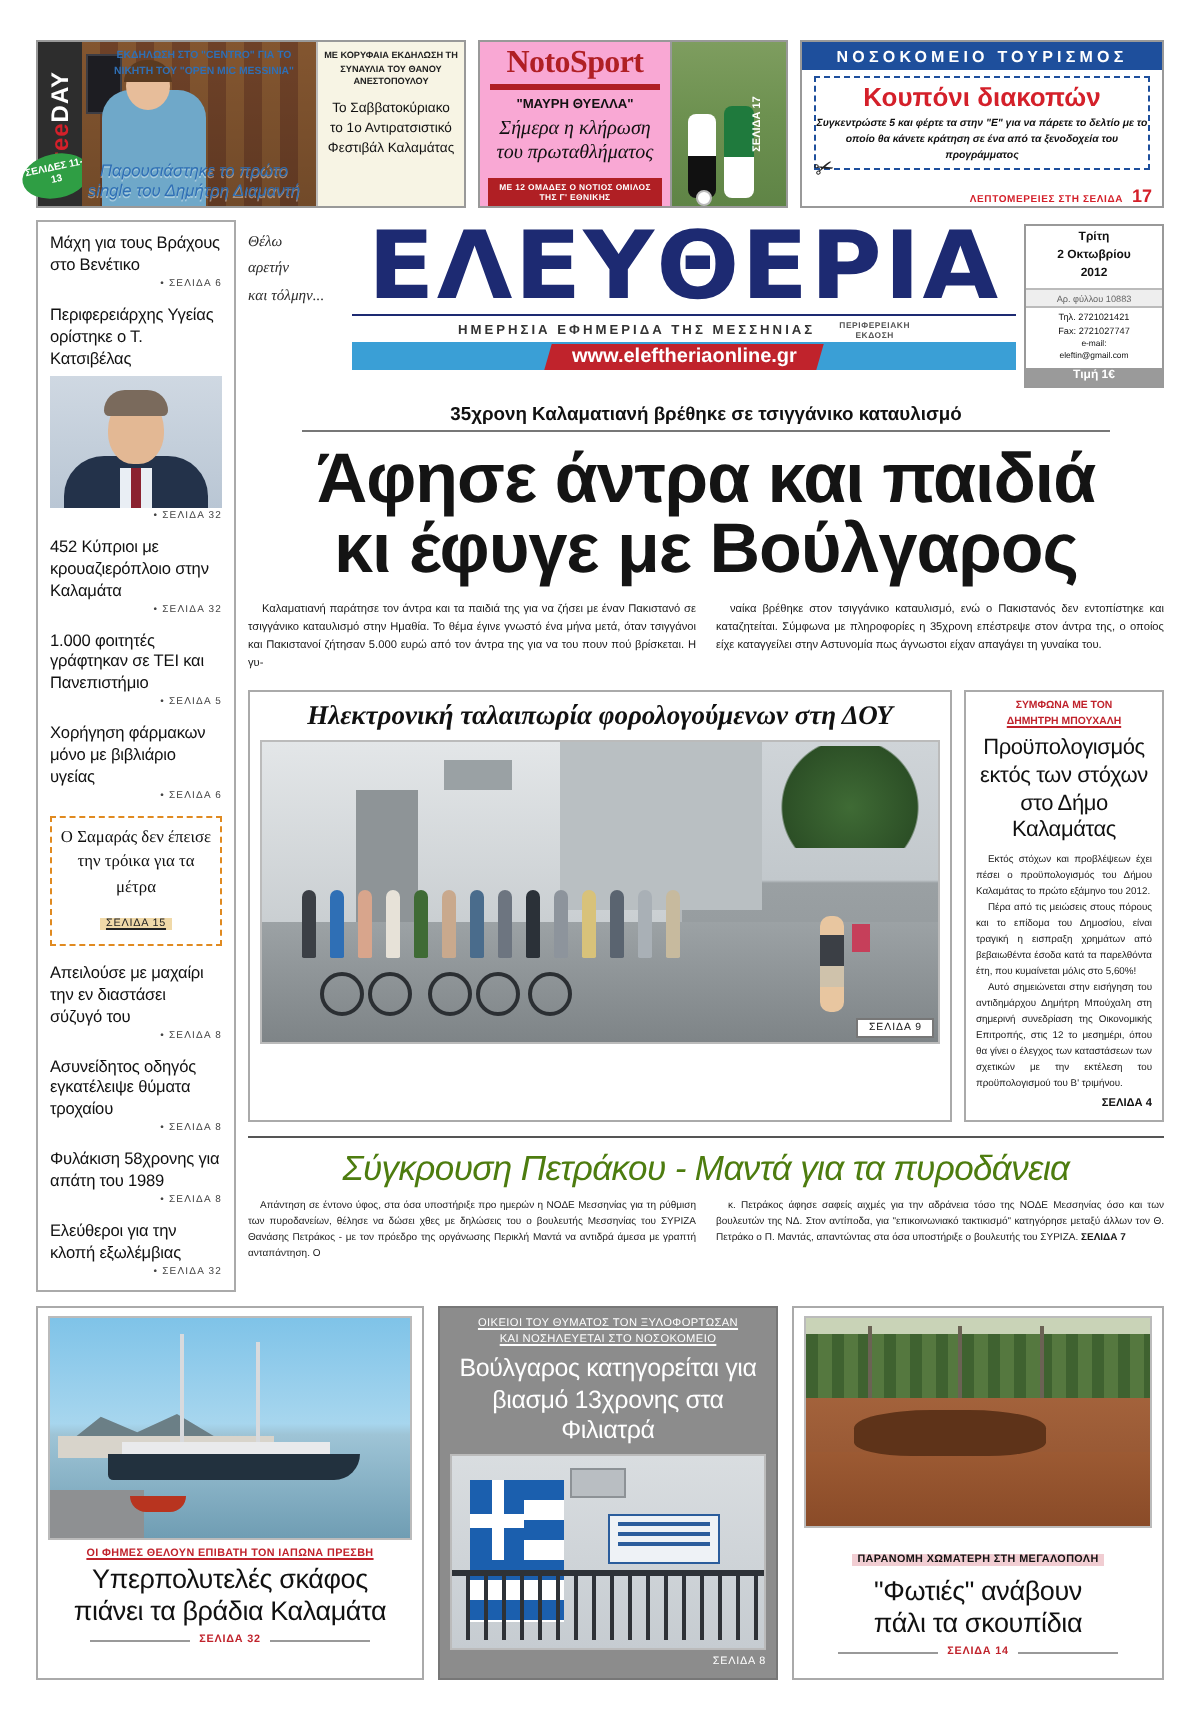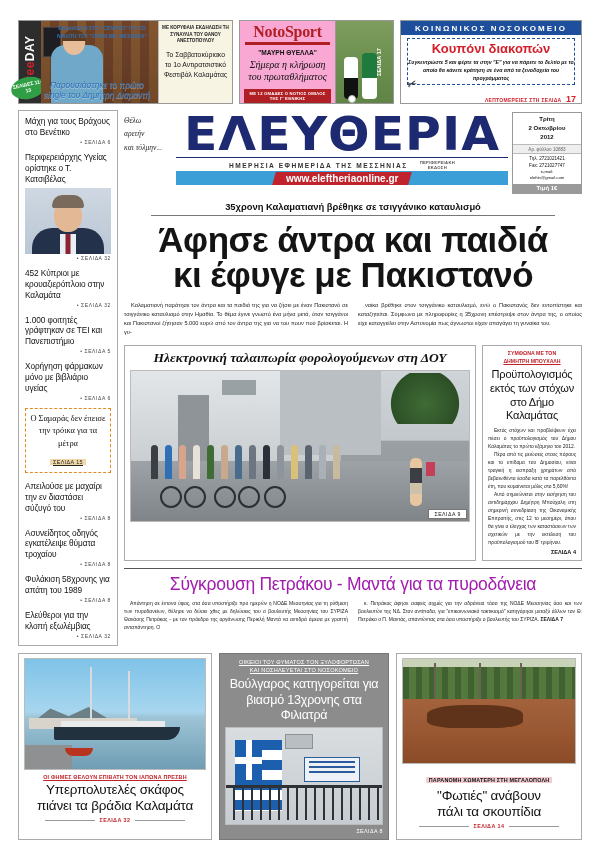--- a/index.html
+++ b/index.html
@@ -251,21 +251,21 @@
   .fs-title {
     text-align: center; font-size: 11px; line-height: 1.25; color: #111; margin-top: 3px; letter-spacing: -.2px;
   }
   .fs-body { font-size: 4.9px; line-height: 1.63; color: #1a1a1a; text-align: justify; margin-top: 4px; }
   .fs-body p { text-indent: 6px; }
   .fs-page { text-align: right; font-size: 5.6px; font-weight: bold; color: #111; margin-top: 2px; }
 
   
   .story2 { margin-top: 7px; border-top: 1.5px solid #555; padding-top: 5px; }
   .s2-title {
-    text-align: center; font-size: 17.5px; color: #a21caf; letter-spacing: -.3px; margin-bottom: 4px;
+    text-align: center; font-size: 17.5px; color: #4d7c0f; letter-spacing: -.3px; margin-bottom: 4px; font-style: italic;
   }
   .s2-body { display: flex; gap: 10px; }
   .s2-body p { flex: 1; font-size: 5px; line-height: 1.6; color: #1a1a1a; text-align: justify; text-indent: 6px; }
   .s2-page { font-weight: bold; }
 
   
   .bottom { display: flex; gap: 7px; padding: 7px 18px 10px; }
   .bp { border: 1px solid #aaa; padding: 4px 5px 5px; display: flex; flex-direction: column; }
   .bp-1 { flex: 0 0 194px; }
   .bp-2 { flex: 0 0 170px; background: #8c8c8c; border-color: #777; }
@@ -364,21 +364,21 @@
       </div>
       <div class="noto-photo">
         <span class="pl1"></span>
         <span class="pl2"></span>
         <span class="ball"></span>
         <span class="vpage">ΣΕΛΙΔΑ 17</span>
       </div>
     </div>
 
     <div class="ad-coupon">
-      <div class="cp-head">ΚΟΙΝΩΝΙΚΟΣ ΝΟΣΟΚΟΜΕΙΟ</div>
+      <div class="cp-head">ΝΟΣΟΚΟΜΕΙΟ ΤΟΥΡΙΣΜΟΣ</div>
       <div class="cp-body">
         <div class="cp-box">
           <div class="cp-title">Κουπόνι διακοπών</div>
           <div class="cp-sub">Συγκεντρώστε 5 και φέρτε τα στην "Ε" για να πάρετε το δελτίο με το οποίο θα κάνετε κράτηση σε ένα από τα ξενοδοχεία του προγράμματος</div>
         </div>
         <span class="cp-scissors">✂</span>
       </div>
       <div class="cp-foot">
         <span class="t">ΛΕΠΤΟΜΕΡΕΙΕΣ ΣΤΗ ΣΕΛΙΔΑ</span>
         <span class="n">17</span>
@@ -487,21 +487,21 @@
             <div class="em">eleftin@gmail.com</div>
           </div>
           <div class="row4">Τιμή 1€</div>
         </div>
       </div>
 
       <div class="lead">
         <div class="lead-kicker">35χρονη Καλαματιανή βρέθηκε σε τσιγγάνικο καταυλισμό</div>
         <div class="lead-hl">
           <div>Άφησε άντρα και παιδιά</div>
-          <div>κι έφυγε με Πακιστανό</div>
+          <div>κι έφυγε με Βούλγαρος</div>
         </div>
         <div class="lead-body">
           <p>Καλαματιανή παράτησε τον άντρα και τα παιδιά της για να ζήσει με έναν Πακιστανό σε τσιγγάνικο καταυλισμό στην Ημαθία. Το θέμα έγινε γνωστό ένα μήνα μετά, όταν τσιγγάνοι και Πακιστανοί ζήτησαν 5.000 ευρώ από τον άντρα της για να του πουν πού βρίσκεται. Η γυ-</p>
           <p>ναίκα βρέθηκε στον τσιγγάνικο καταυλισμό, ενώ ο Πακιστανός δεν εντοπίστηκε και καταζητείται. Σύμφωνα με πληροφορίες η 35χρονη επέστρεψε στον άντρα της, ο οποίος είχε καταγγείλει στην Αστυνομία πως άγνωστοι είχαν απαγάγει τη γυναίκα του.</p>
         </div>
       </div>
 
       <div class="feature">
 
         <div class="feat-main">

